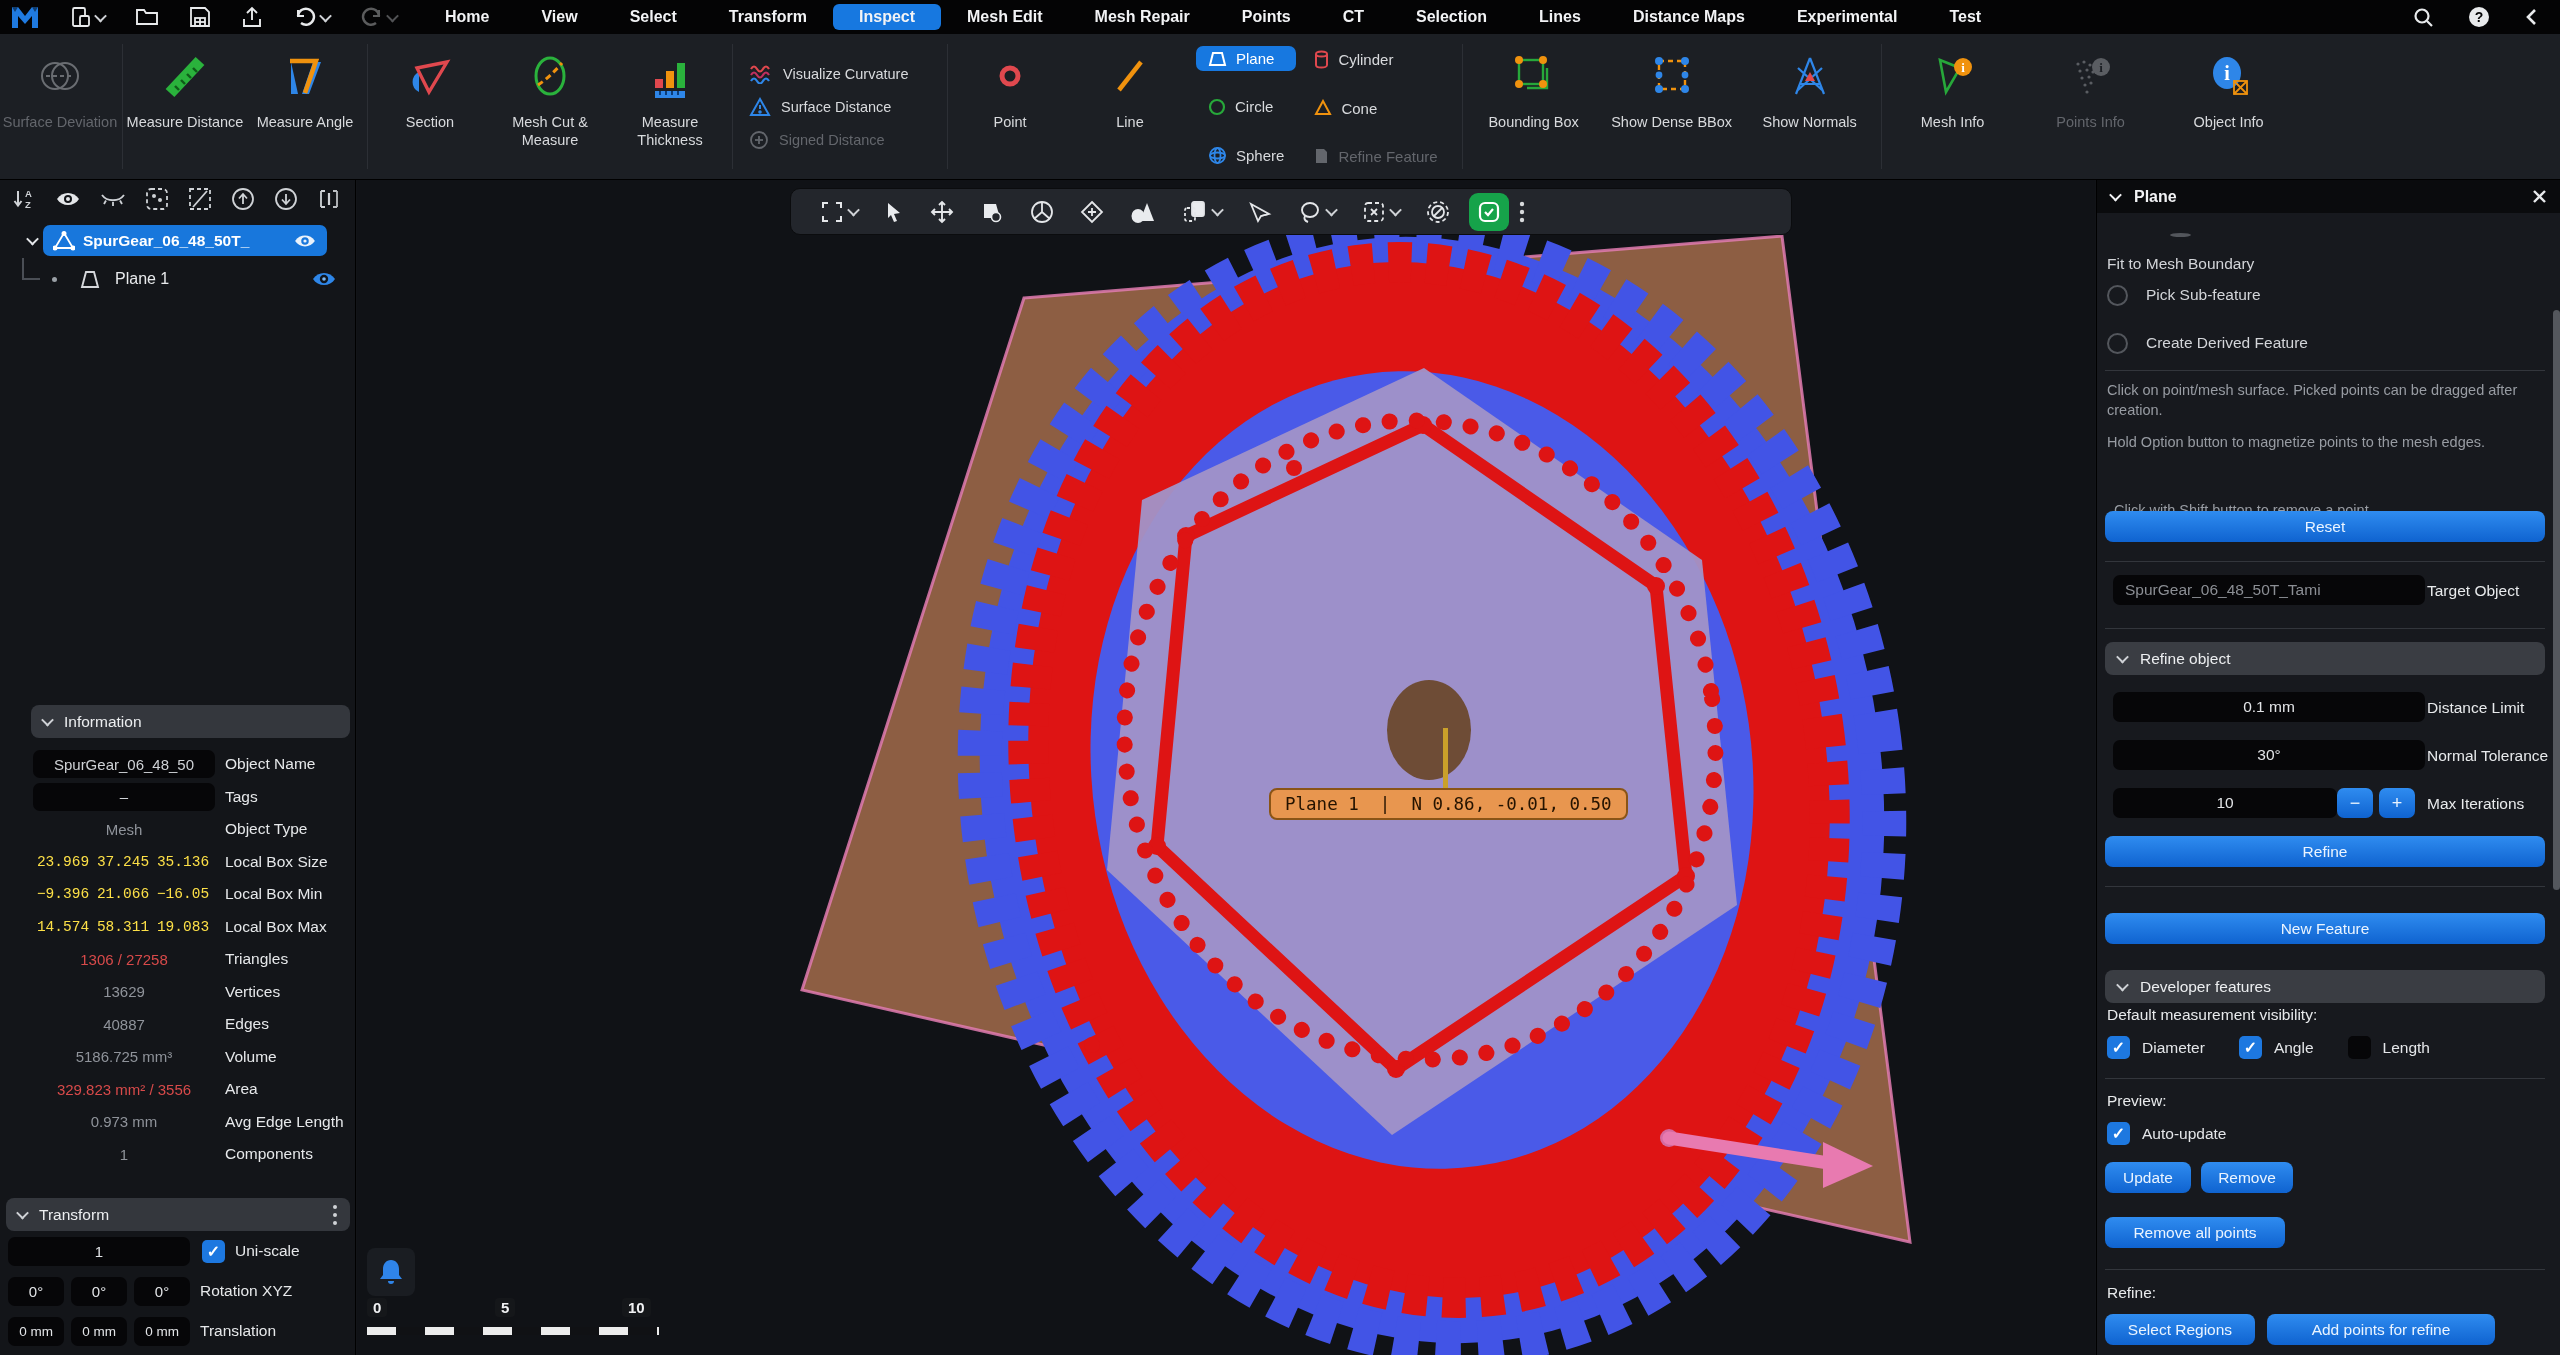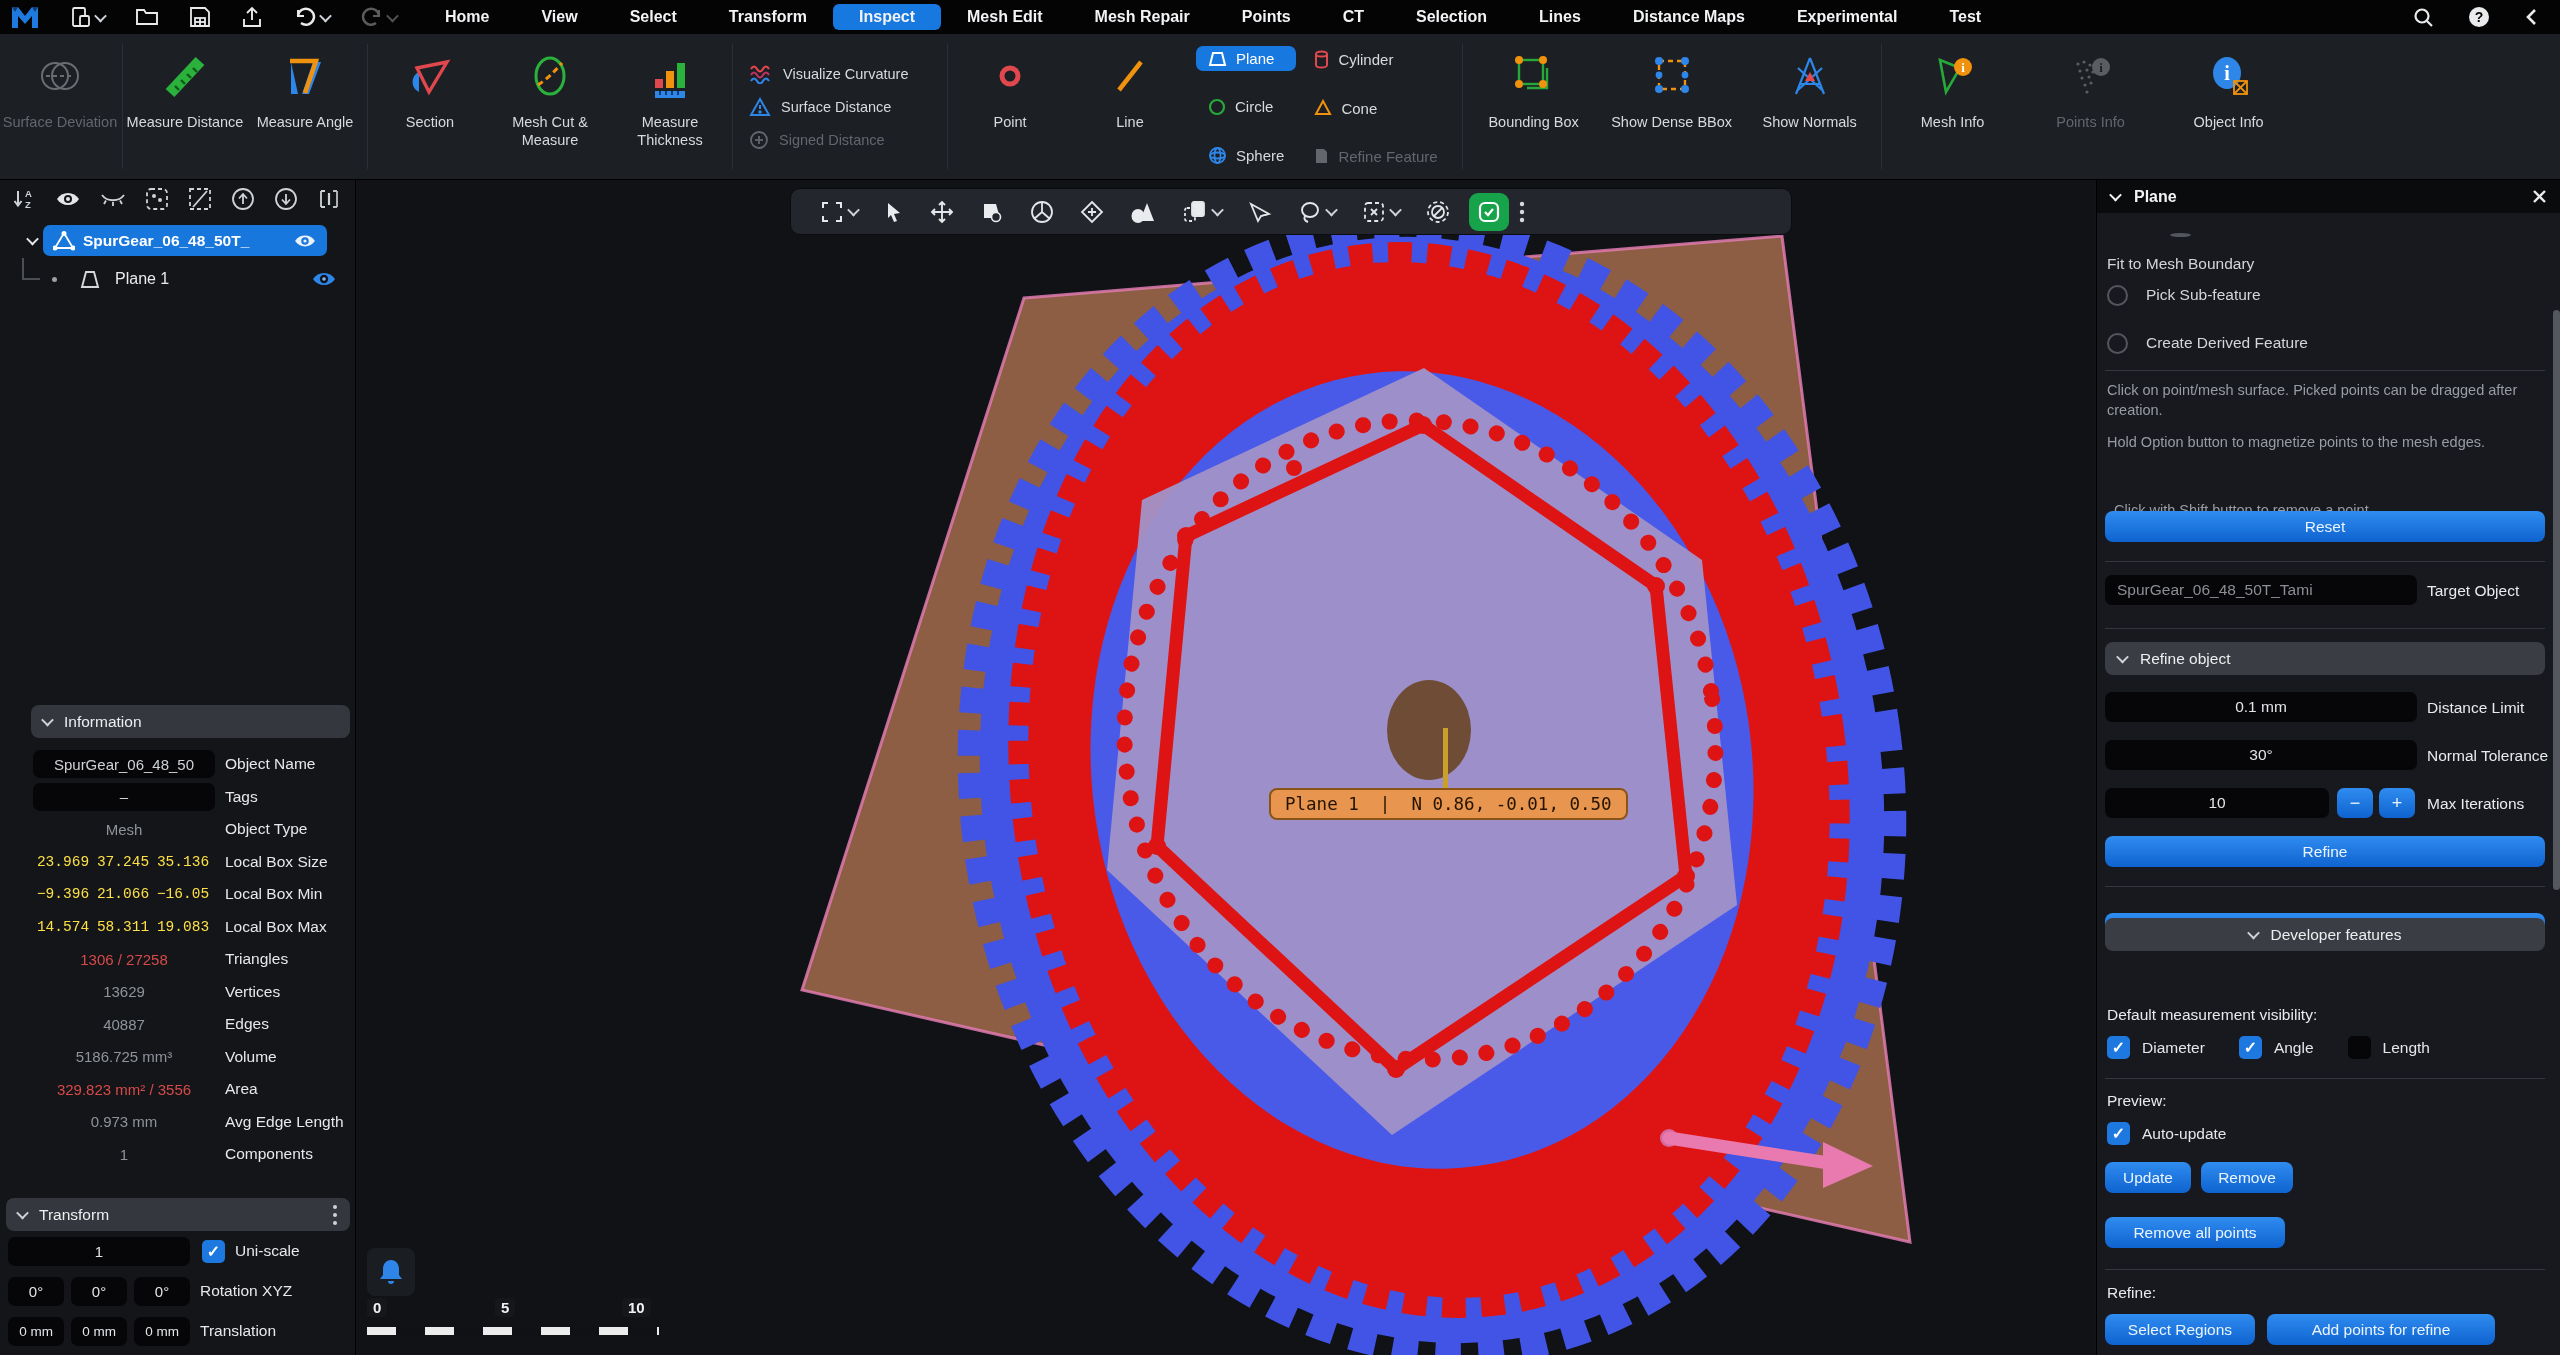--- a/index.html
+++ b/index.html
@@ -99,21 +99,21 @@
   .rp-body { position:absolute; left:0; top:0; width:464px; height:1175px; }
   .radio-row { position:absolute; left:10px; display:flex; align-items:center; gap:18px; height:28px; }
   .radio { width:21px; height:21px; border-radius:50%; border:2px solid #53565c; }
   .radio-row .lbl { font-size:15.5px; color:#d3d5d9; }
   .rp-div { position:absolute; left:8px; width:440px; height:1px; background:#33363c; }
   .hint { position:absolute; left:10px; width:438px; font-size:14.5px; line-height:1.38; color:#989ca3; }
   .btn { background:linear-gradient(180deg,#2f8cf0,#0f63d0); border-radius:8px; color:#eaf4ff; font-size:15.5px;
          display:flex; align-items:center; justify-content:center; }
   .btn.full { position:absolute; left:8px; width:440px; height:31px; }
   .rp-input { position:absolute; background:#060608; border-radius:7px; height:30px; display:flex; align-items:center;
-              justify-content:center; color:#e2e4e7; font-size:15.5px; overflow:hidden; white-space:nowrap; }
+              justify-content:center; color:#e2e4e7; font-size:15.5px; overflow:hidden; white-space:nowrap;margin-left:8px; }
   .rp-label { position:absolute; font-size:15.5px; color:#e8eaec; white-space:nowrap; }
   .rp-pill { position:absolute; left:8px; width:440px; height:33px; background:#3a3d43; border-radius:8px;
              display:flex; align-items:center; gap:13px; padding:0 13px; }
   .rp-pill .t { font-size:15.5px; color:#eceef0; }
   .mini-btn { position:absolute; width:36px; height:30px; border-radius:7px; font-size:18px; }
   .cbrow { position:absolute; display:flex; align-items:center; gap:12px; }
   .cbrow .lbl { font-size:15.5px; color:#e4e6e9; }
   .scroll-thumb { position:absolute; right:1px; top:130px; width:7px; height:580px; border-radius:4px; background:#54575d; }
 </style>
 </head>
@@ -883,21 +883,21 @@
       <div class="btn mini-btn" style="left:240px; top:608px;">−</div>
       <div class="btn mini-btn" style="left:282px; top:608px;">+</div>
       <div class="rp-label" style="left:330px; top:615px;">Max Iterations</div>
 
       <div class="btn full" style="top:656px;">Refine</div>
 
       <div class="rp-div" style="top:706px;"></div>
 
       <div class="btn full" style="top:733px;">New Feature</div>
 
-      <div class="rp-pill" style="top:738px;justify-content:center;">
+      <div class="rp-pill" style="top:790px;">
         <span class="chev"></span>
         <span class="t">Developer features</span>
       </div>
 
       <div class="rp-label" style="left:10px; top:826px;">Default measurement visibility:</div>
 
       <div class="cbrow" style="left:10px; top:856px;">
         <span class="cb">✓</span>
         <span class="lbl">Diameter</span>
         <span class="cb" style="margin-left:22px;">✓</span>

